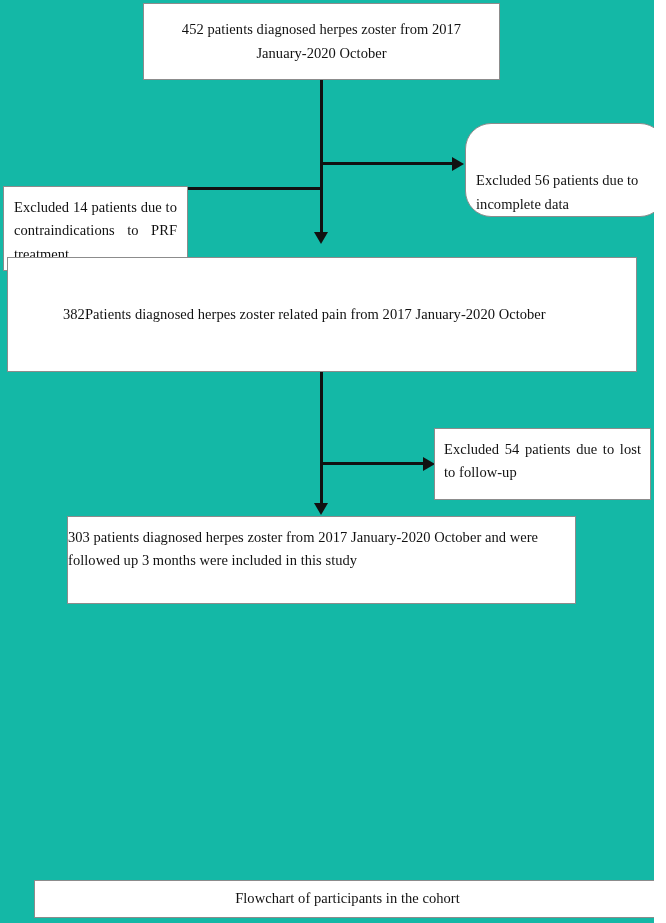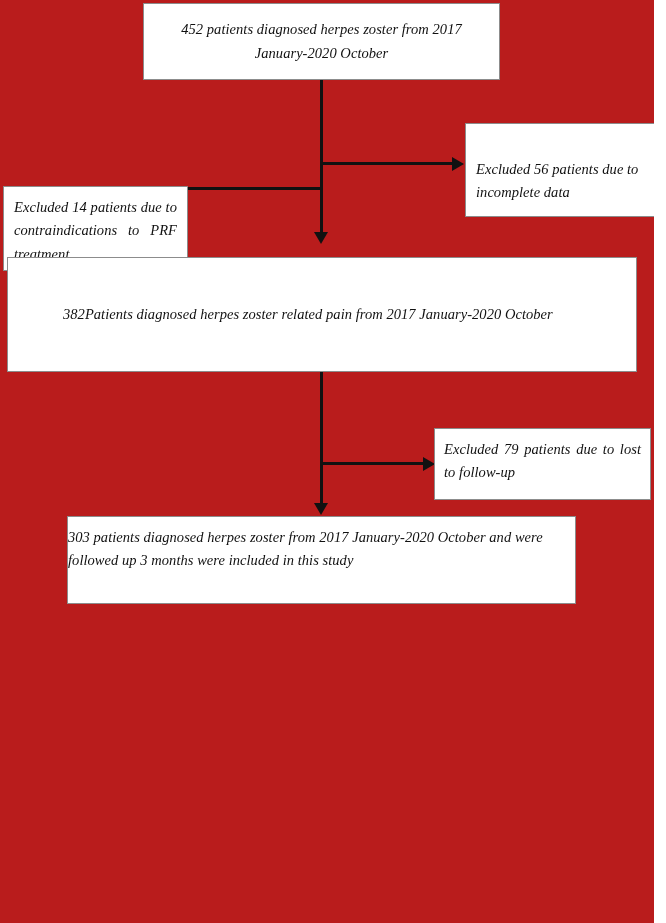--- a/index.html
+++ b/index.html
@@ -8,23 +8,22 @@
     background: #ffffff;
   }
   body {
     font-family: "Liberation Serif", "DejaVu Serif", serif;
     color: #1a1a1a;
   }
   #canvas {
     position: relative;
     width: 654px;
     height: 923px;
-    background: #b91c1c;
+    background: #14b8a6;
     overflow: hidden;
-    font-style: italic;
   }
 
   
   .node {
     position: absolute;
     box-sizing: border-box;
     border: 1px solid #8c8c8c;
     background: #ffffff;
     display: flex;
     align-items: center;
@@ -50,21 +49,22 @@
   #node-excl-contra {
     left: 3px; top: 145px; width: 185px; height: 85px;
     padding: 0 10px;
     align-items: flex-start;
     margin-top: 41px;
   }
   #node-excl-contra .txt { padding-top: 9px; }
   #node-excl-incomplete {
     left: 465px; top: 123px; width: 201px; height: 94px;
     padding: 0 10px;
-    align-items: center;
+    align-items: flex-end;
+    border-radius: 26px;
   }
   #node-excl-incomplete .txt { padding-top: 22px; }
   #node-mid {
     left: 7px; top: 257px; width: 630px; height: 115px;
     padding: 0 55px;
   }
   #node-excl-lost {
     left: 434px; top: 428px; width: 217px; height: 72px;
     padding: 0 9px;
     align-items: flex-start;
@@ -150,21 +150,24 @@
     <span class="txt">382Patients diagnosed herpes zoster related pain from 2017 January-2020 October</span>
   </div>
 
   <div class="line-v" id="conn-mid-final"></div>
   <div class="arrow-down" id="conn-mid-final-head"></div>
 
   <div class="line-h" id="conn-branch-lost"></div>
   <div class="arrow-right" id="conn-branch-lost-head"></div>
 
   <div class="node justify" id="node-excl-lost">
-    <span class="txt">Excluded 79 patients due to lost to follow-up</span>
+    <span class="txt">Excluded 54 patients due to lost to follow-up</span>
   </div>
 
   <div class="node left" id="node-final">
     <span class="txt">303 patients diagnosed herpes zoster from 2017 January-2020 October and were followed up 3 months were included in this study</span>
   </div>
 
+  <div class="node center" id="node-caption">
+    <span class="txt">Flowchart of participants in the cohort</span>
+  </div>
 
 </div>
 
 </body></html>

